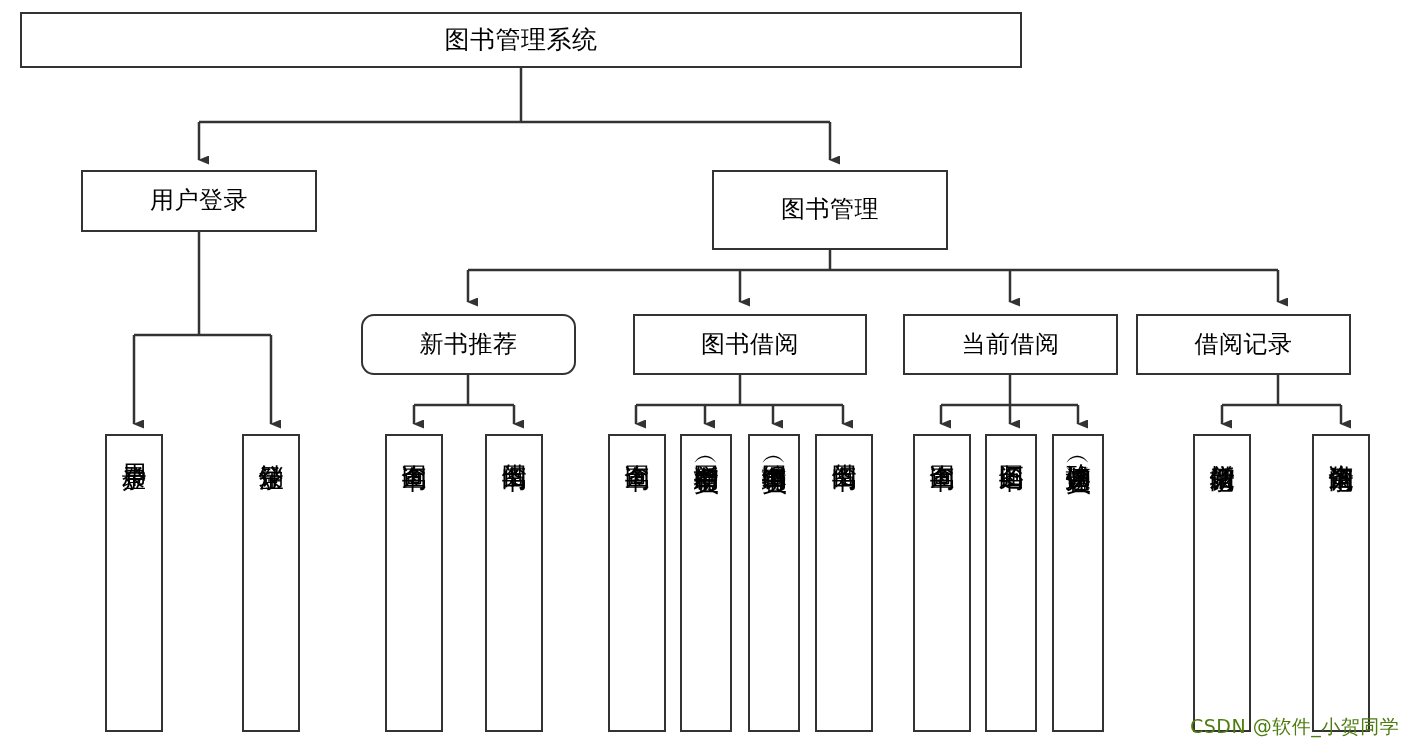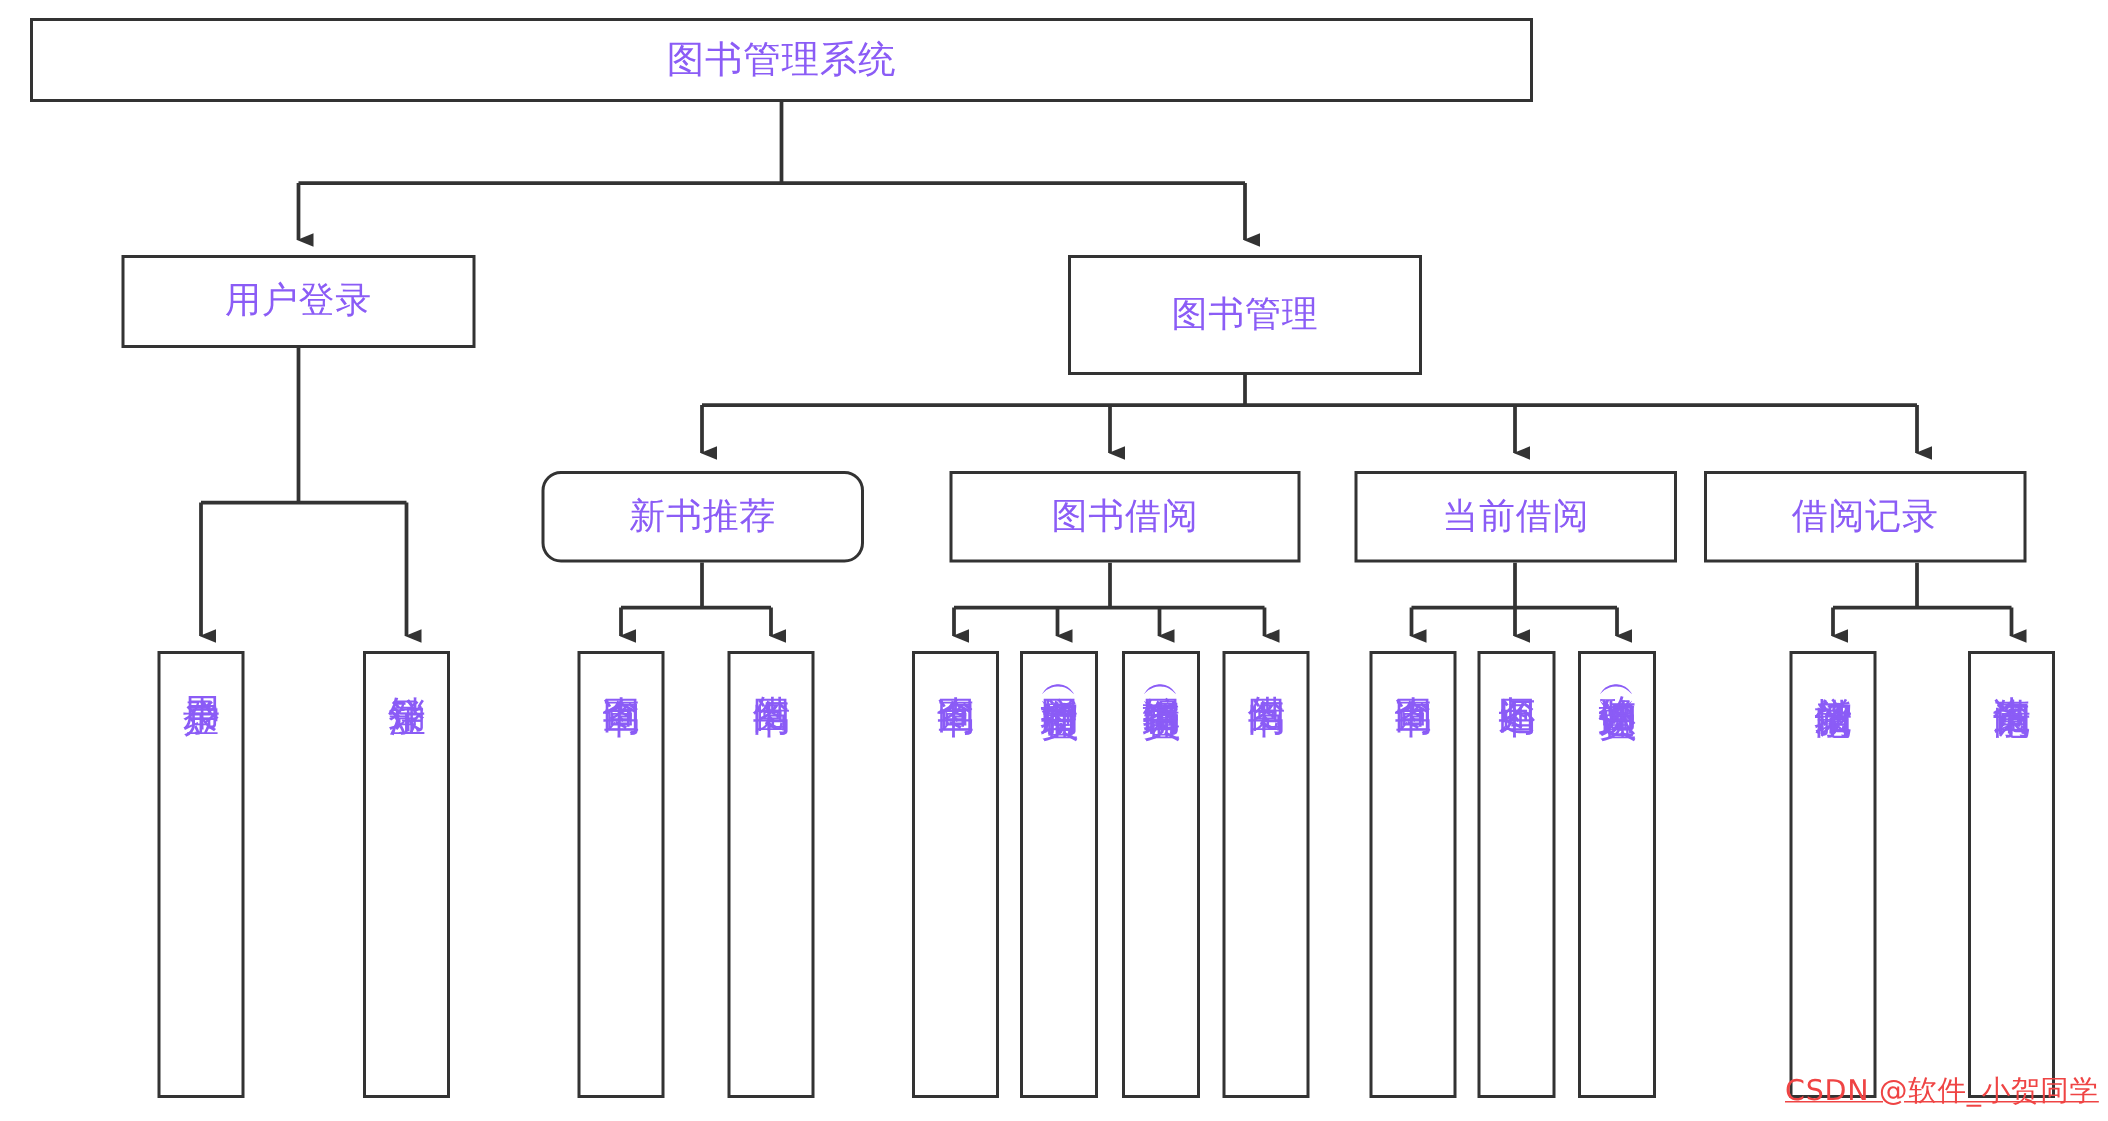--- a/index.html
+++ b/index.html
@@ -31,21 +31,21 @@
     position: absolute;
     box-sizing: border-box;
     background: #ffffff;
     border: 2.5px solid #333333;
     display: flex;
     align-items: center;
     justify-content: center;
     z-index: 2;
   }
   .node-label {
-    color: #8b5cf6;
+    color: #000000;
     line-height: 1.06;
     letter-spacing: 0.5px;
     white-space: nowrap;
   }
   .node.level-root .node-label {
     font-size: 25px;
   }
   .node.level-1 .node-label,
   .node.level-2 .node-label {
     font-size: 24px;
@@ -58,25 +58,24 @@
     font-size: 25px;
     writing-mode: vertical-rl;
     text-orientation: upright;
     line-height: 1.02;
     letter-spacing: 1px;
     white-space: normal;
   }
   .watermark {
     position: absolute;
     font-size: 19px;
-    color: #ef4444;
+    color: #4d7c0f;
     white-space: nowrap;
     z-index: 3;
     letter-spacing: 0.5px;
-    text-decoration: underline;
   }
 </style>
 </head>
 <body>
 
 <div id="diagram-root">
 
   <svg id="edge-layer" viewBox="0 0 1405 747" xmlns="http://www.w3.org/2000/svg">
     <defs>
       <marker id="arrow" markerWidth="9" markerHeight="11" refX="4.5" refY="10" orient="auto" markerUnits="userSpaceOnUse">

